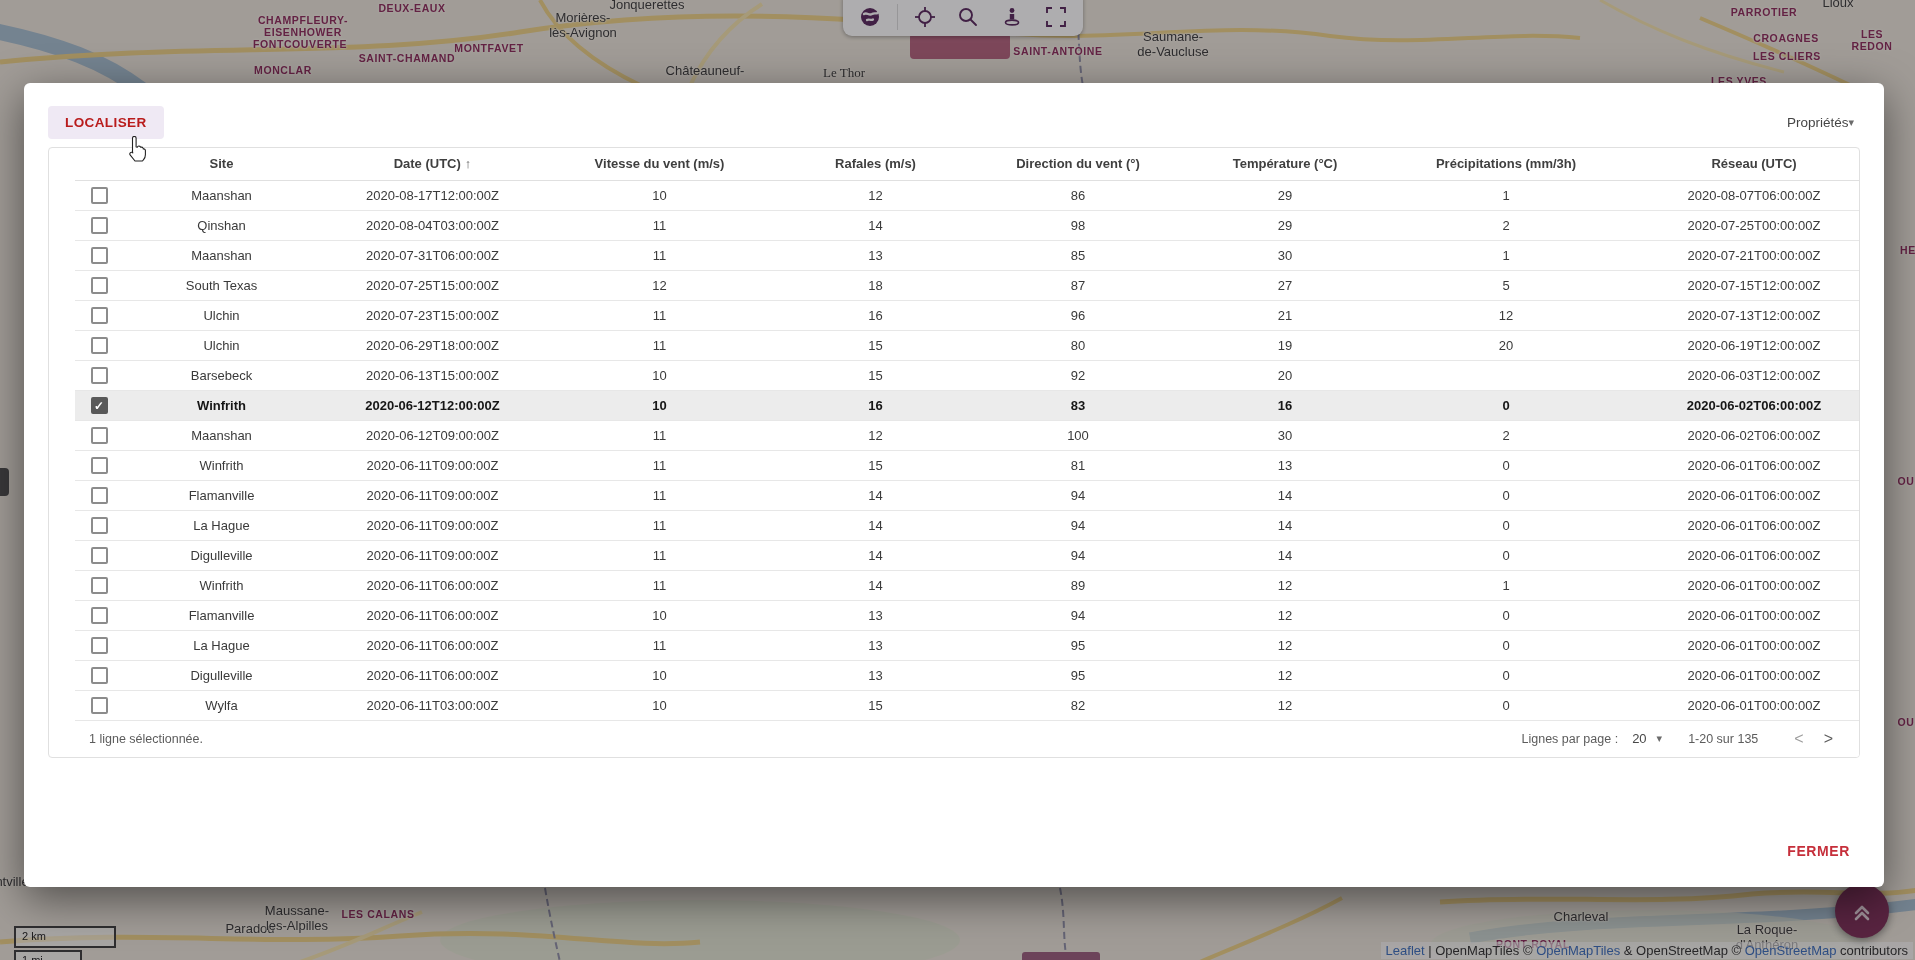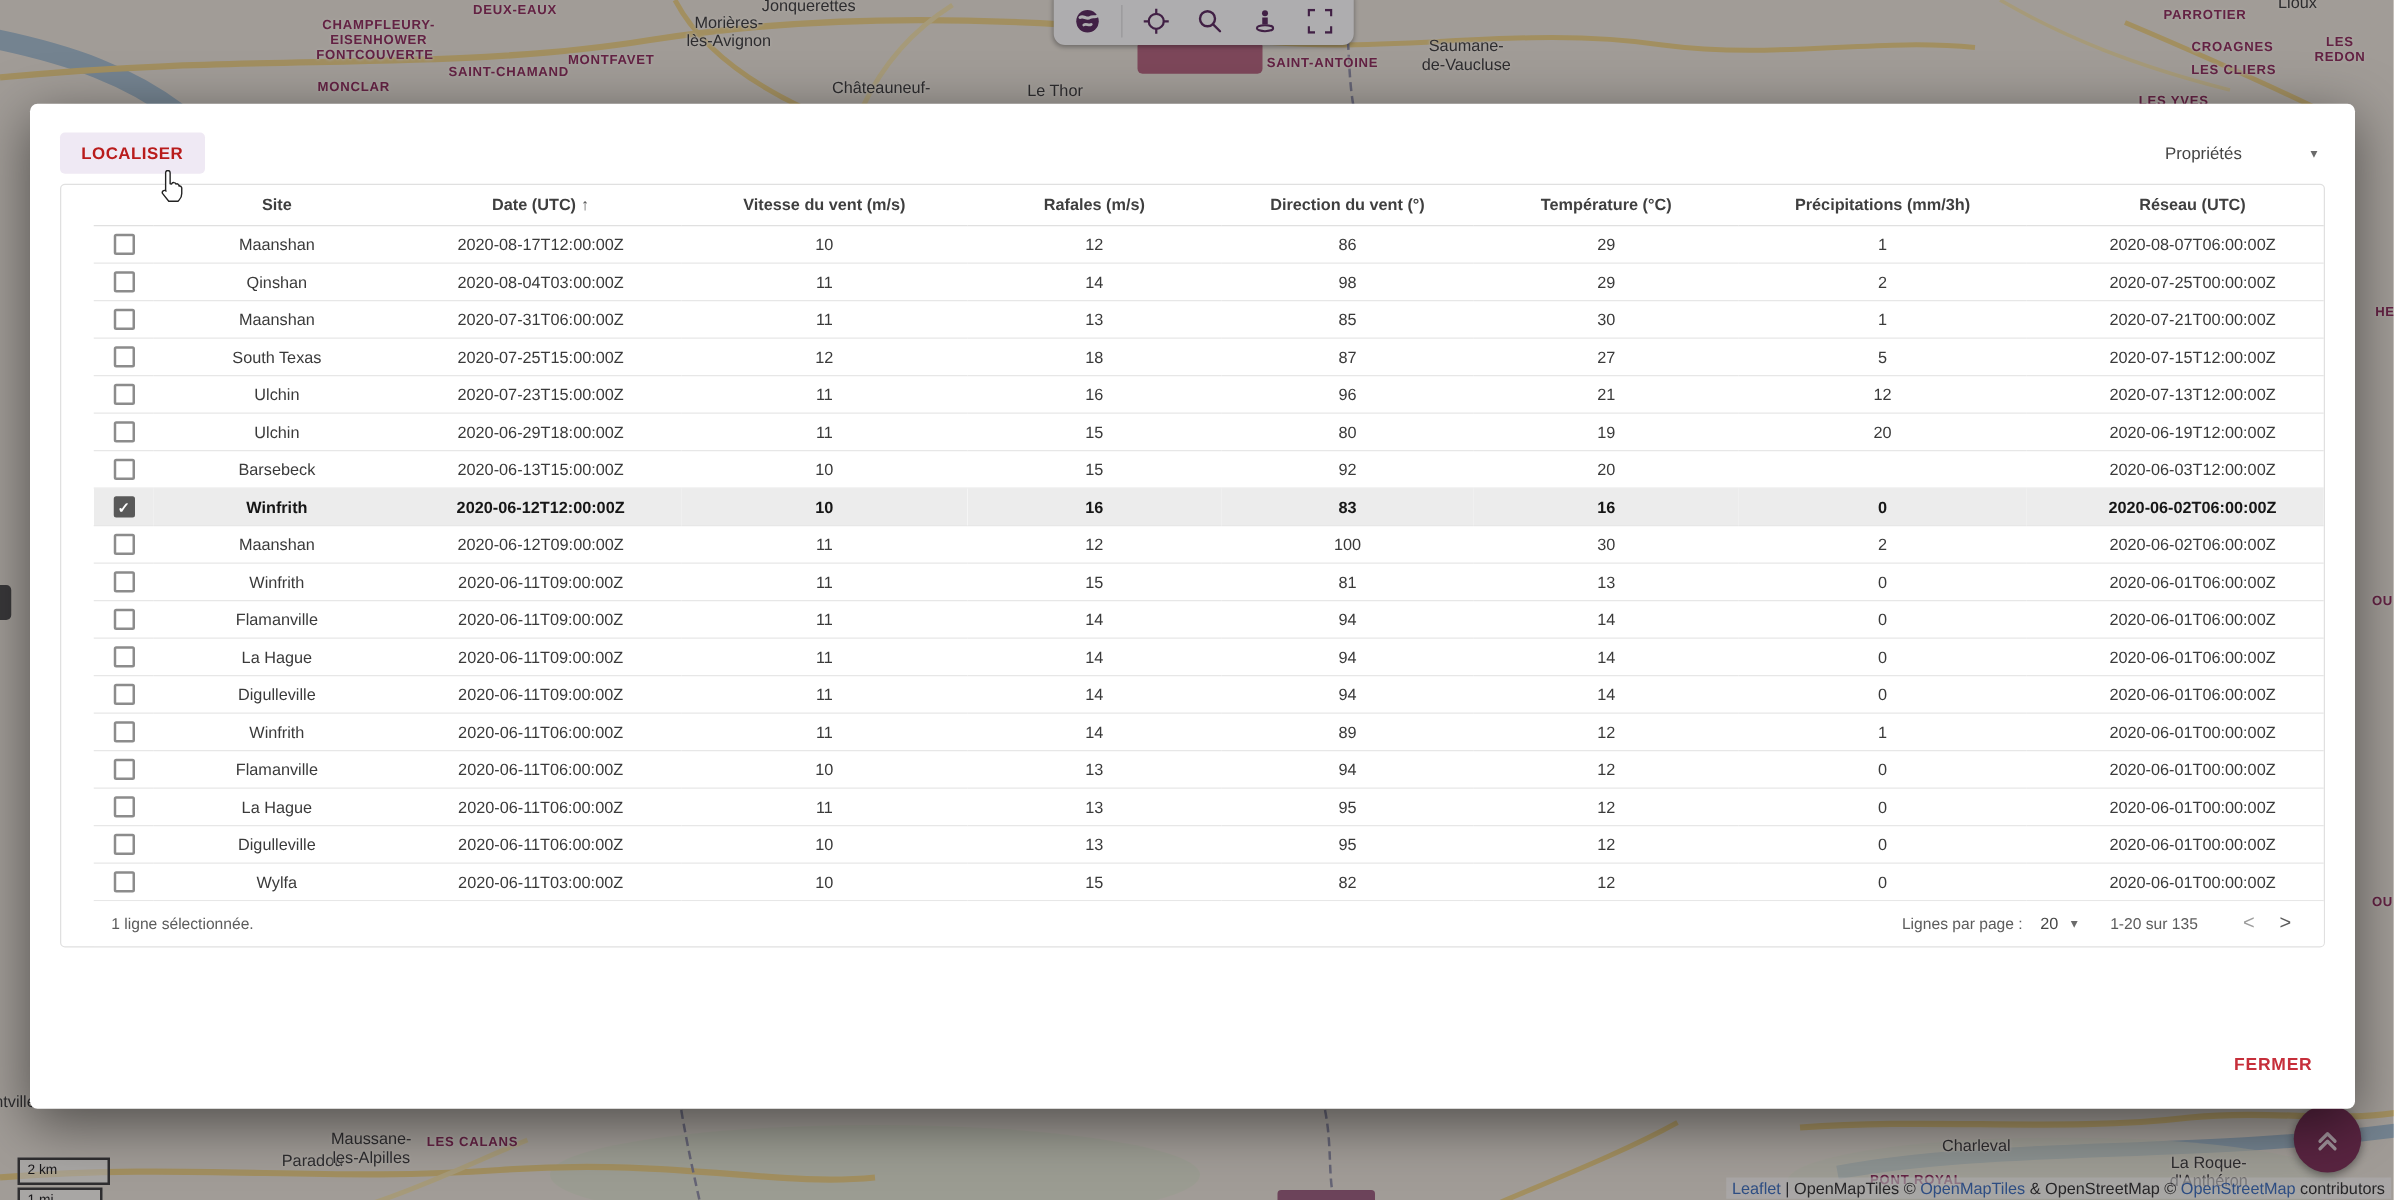--- a/index.html
+++ b/index.html
@@ -28,42 +28,42 @@
   .ghost-btn-top { position:absolute; left:910px; top:33px; width:100px; height:26px;
     border-radius:4px; background:#b5657f; }
   .ghost-btn-bottom { position:absolute; left:1022px; top:952px; width:78px; height:8px;
     border-radius:3px 3px 0 0; background:#9c5f7e; }
   .left-tab { position:absolute; left:0; top:468px; width:9px; height:28px;
     background:#4e4e4e; border-radius:0 4px 4px 0; }
 
   .scale-box { position:absolute; left:14px; border:2px solid #3f3f3f;
     background:rgba(255,255,255,.55); color:#1d1d1d; font-size:11px;
     padding:2px 0 0 6px; height:22px; }
-  .scale-km { top:926px; width:74px; }
+  .scale-km { top:926px; width:102px; }
   .scale-mi { top:950px; width:68px; }
 
   .fab { position:absolute; left:1835px; top:884px; width:54px; height:54px;
     border-radius:50%; background:#7e3058; display:flex; align-items:center;
     justify-content:center; box-shadow:0 2px 8px rgba(0,0,0,.45); cursor:pointer; }
 
   .attrib { position:absolute; right:2px; bottom:1px; font-size:13px; color:#333;
     background:rgba(255,255,255,.6); padding:1px 5px; white-space:nowrap; }
   .attrib .lnk { color:#3e6fbd; }
 
   .map-dim { position:absolute; inset:0; background:rgba(18,16,20,.34); }
 
   
   .dialog { position:absolute; left:24px; top:83px; width:1860px; height:804px;
     background:#fff; border-radius:6px; box-shadow:0 12px 44px rgba(0,0,0,.5);
     padding:18px 24px 0; }
   .dlg-toolbar { display:flex; justify-content:space-between; align-items:center;
     height:42px; margin-bottom:4px; }
   .localiser-btn { background:#efe9f4; color:#b91c1c; font:600 13.5px "Liberation Sans",sans-serif;
     letter-spacing:.4px; padding:9px 17px; border:none; border-radius:4px; cursor:pointer; }
-  .props { display:flex; align-items:center; gap:55px; margin-right:6px;
+  .props { display:flex; align-items:center; margin-right:6px;
     color:#454545; font-size:13.5px; cursor:pointer; }
   .props .caret { color:#6b6b6b; font-size:11px; }
 
   .card { border:1px solid #e0e0e0; border-radius:4px; overflow:hidden;padding-left:26px; }
   table { width:100%; border-collapse:collapse; table-layout:fixed; }
   th { height:32px; font-size:13px; font-weight:600; color:#3f3f3f;
     border-bottom:1px solid #e0e0e0; text-align:center; white-space:nowrap; overflow:hidden; }
   th .sort { font-weight:400; color:#5a5a5a; margin-left:4px; }
   td { height:30px; font-size:13px; color:#3a3a3a; text-align:center; padding:0;
     border-bottom:1px solid #e7e7e7; white-space:nowrap; overflow:hidden; }
@@ -124,21 +124,21 @@
       <span class="mlabel district" style="left: 303px; top: 26px;">CHAMPFLEURY-
 EISENHOWER</span>
       <span class="mlabel district" style="left: 300px; top: 44px;">FONTCOUVERTE</span>
       <span class="mlabel district" style="left: 283px; top: 70px;">MONCLAR</span>
       <span class="mlabel district" style="left: 407px; top: 58px;">SAINT-CHAMAND</span>
       <span class="mlabel district" style="left: 489px; top: 48px;">MONTFAVET</span>
       <span class="mlabel town" style="left: 583px; top: 26px;">Morières-
 lès-Avignon</span>
       <span class="mlabel town" style="left: 647px; top: 5px;">Jonquerettes</span>
       <span class="mlabel town" style="left: 705px; top: 71px;">Châteauneuf-</span>
-      <span class="mlabel town" style="left: 844px; top: 73px;">Le Thor</span>
+      <span class="mlabel town" style="left: 844px; top: 73px; font-family: Liberation Serif, serif;">Le Thor</span>
       <span class="mlabel district" style="left: 1058px; top: 51px;">SAINT-ANTOINE</span>
       <span class="mlabel town" style="left: 1173px; top: 45px;">Saumane-
 de-Vaucluse</span>
       <span class="mlabel district" style="left: 1764px; top: 12px;">PARROTIER</span>
       <span class="mlabel town" style="left: 1838px; top: 3px;">Lioux</span>
       <span class="mlabel district" style="left: 1786px; top: 38px;">CROAGNES</span>
       <span class="mlabel district" style="left: 1787px; top: 56px;">LES CLIERS</span>
       <span class="mlabel district" style="left: 1872px; top: 40px;">LES REDON</span>
       <span class="mlabel district" style="left: 1739px; top: 81px;">LES YVES</span>
       <span class="mlabel district" style="left: 1908px; top: 250px;">HE</span>

